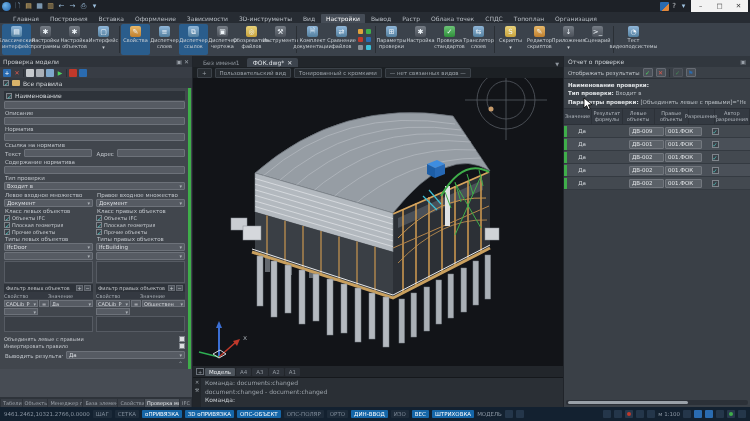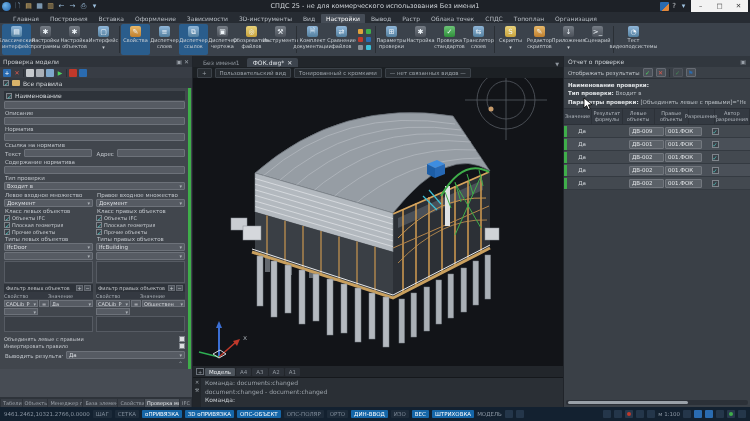--- a/index.html
+++ b/index.html
@@ -139,21 +139,20 @@
   <div class="tb">
     <div class="logo"></div>
     <span class="ticon">🗋</span>
     <span class="ticon f">▤</span>
     <span class="ticon">▦</span>
     <span class="ticon f">▥</span>
     <span class="ticon">←</span>
     <span class="ticon">→</span>
     <span class="ticon">⎙</span>
     <span class="ticon">▾</span>
-    <div class="tb-title">СПДС 25 - не для коммерческого использования Без имени1</div>
     <div class="tb-r">
       <div class="acct"></div>
       <span class="help">?</span>
       <span class="ticon">▾</span>
       <div class="wctrl">
         <span class="wbtn">–</span>
         <span class="wbtn">□</span>
         <span class="wbtn">✕</span>
       </div>
     </div>

